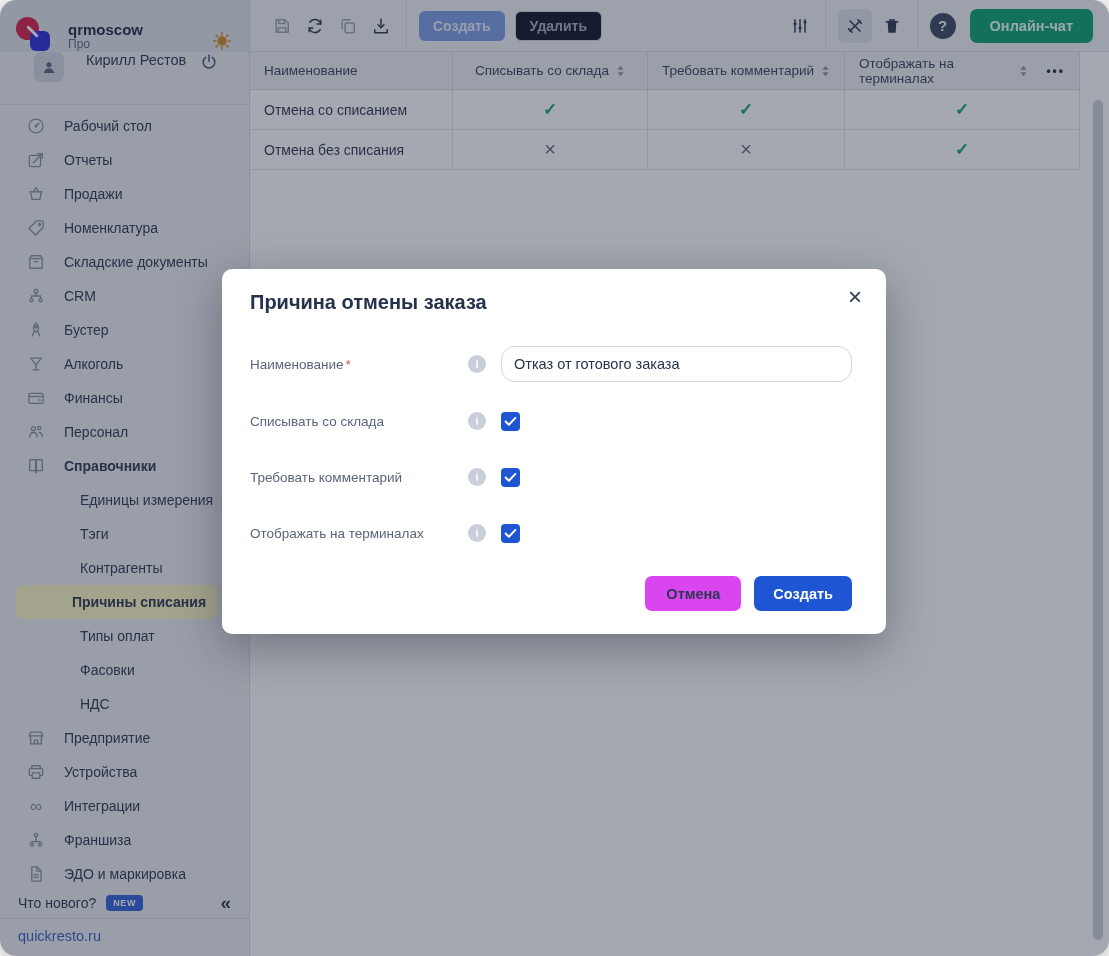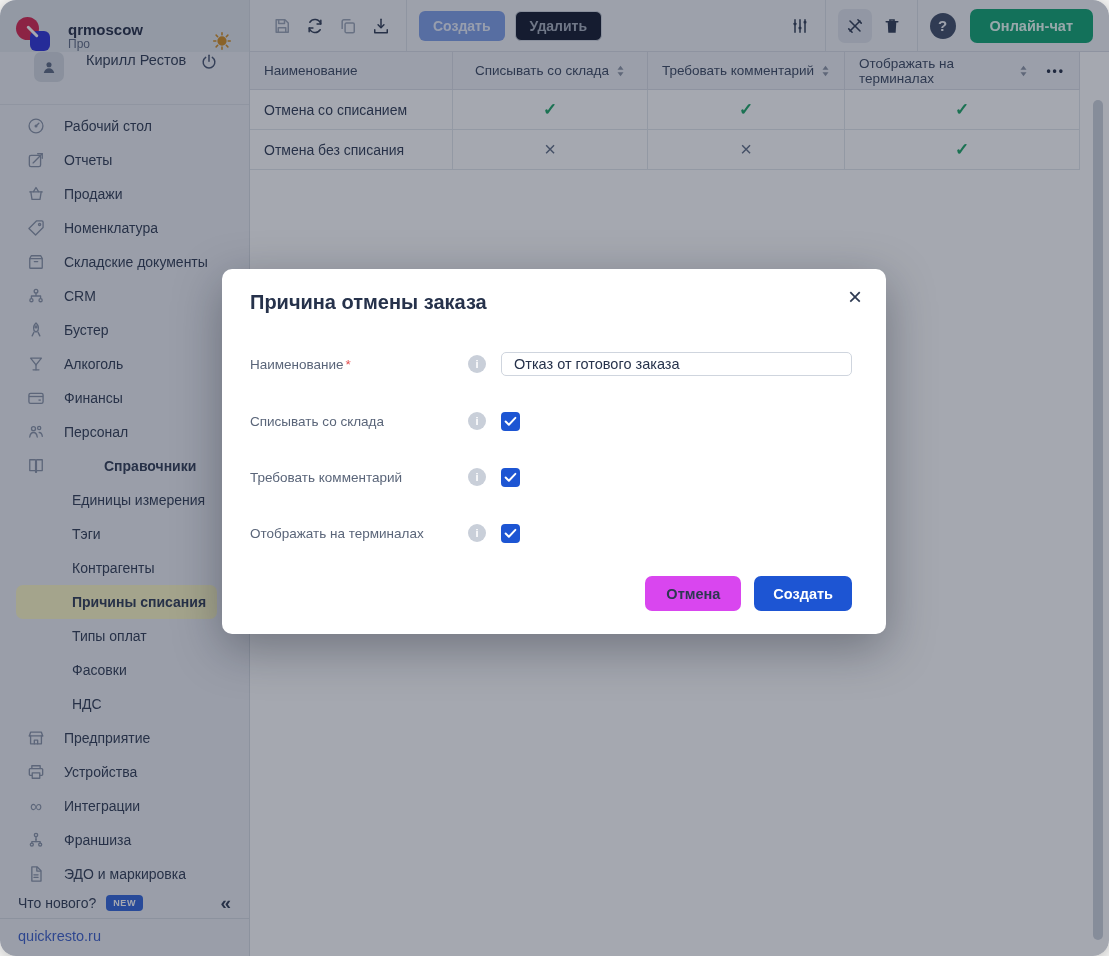--- a/index.html
+++ b/index.html
@@ -26,22 +26,22 @@
   .sun-icon { flex:none; width:22px; height:22px; color:#d28c1e; }
   .user-row { height:53px; flex:none; display:flex; padding:0 30px; border-bottom:1px solid #dce0e7; }
   .avatar { width:30px; height:30px; border-radius:7px; background:#d2d7df; display:flex; align-items:center; justify-content:center; margin:0 22px 0 4px; flex:none; }
   .user-name { flex:1; font-size:14.5px; color:#2e3a52; }
   .power-icon { width:20px; height:20px; color:#46536e; flex:none; }
   nav { flex:1; padding-top:4px; overflow:hidden; }
   .nav-item { height:34px; display:flex; align-items:center; padding-left:26px; font-size:14px; color:#2e3a52; cursor:pointer; }
   .nav-icon { width:20px; height:20px; margin-right:18px; color:#8792a6; flex:none; display:flex; align-items:center; justify-content:center; }
   .nav-icon svg { width:20px; height:20px; }
   .nav-icon .glyph { font-size:17px; line-height:1; }
-  .nav-item.child { padding-left:72px; }
-  .nav-item.bold { font-weight:700;gap:40px; }
+  .nav-item.child { padding-left:72px;margin-left:8px; }
+  .nav-item.bold { font-weight:700; }
   .nav-item.selected { background:#fef9c3; font-weight:700; border-radius:7px; margin:0 32px 0 16px; padding-left:56px; }
   .whats-new-row { height:30px; flex:none; display:flex; align-items:center; padding:0 18px; font-size:14px; color:#2e3a52; }
   .new-badge { margin-left:10px; background:#2f63d9; color:#fff; font-size:9px; font-weight:700; letter-spacing:.6px; padding:3px 7px; border-radius:4px; }
   .collapse-icon { margin-left:auto; font-size:19px; font-weight:700; color:#2e3a52; cursor:pointer; }
   .site-row { height:34px; flex:none; border-top:1px solid #d6dae1; display:flex; align-items:center; padding:0 18px; margin-bottom:4px; }
   .site-row a { font-size:14.5px; color:#3a5dc9; text-decoration:none; cursor:pointer; }
   
   .main { position:absolute; left:250px; right:0; top:0; bottom:0; background:#fff; }
   .toolbar { height:52px; background:#f2f4f7; border-bottom:1px solid #d9dde4; display:flex; align-items:center; padding-left:22px; }
   .tb-icon { width:20px; height:20px; margin-right:13px; color:#2e3a52; flex:none; cursor:pointer; }
@@ -75,21 +75,21 @@
     position:absolute; left:222px; top:269px; width:664px; height:365px;
     background:#fff; border-radius:10px; z-index:100;
     box-shadow:0 14px 48px rgba(15,20,35,.35);
   }
   .modal-title { position:absolute; left:28px; top:22px; font-size:20px; font-weight:700; color:#26324b; }
   .modal-close { position:absolute; right:24px; top:16px; font-size:24px; color:#2e3a52; cursor:pointer; line-height:1; }
   .m-row { position:absolute; left:28px; right:34px; display:flex; align-items:center; }
   .m-label { width:218px; flex:none; font-size:13.5px; color:#5a6579; }
   .req { color:#e24c4c; margin-left:2px; }
   .info-icon { width:18px; height:18px; flex:none; border-radius:50%; background:#c9cfd9; color:#fff; font-size:11px; font-weight:700; display:flex; align-items:center; justify-content:center; margin-right:15px; }
-  .m-input { flex:1; height:24px; border:1.5px solid #cfd5de; border-radius:5px; padding:0 12px; font-family:inherit; font-size:14.5px; color:#26324b; background:#fff; outline:none; }
+  .m-input { flex:1; height:36px; border:1.5px solid #cfd5de; border-radius:14px; padding:0 12px; font-family:inherit; font-size:14.5px; color:#26324b; background:#fff; outline:none; }
   .checkbox { width:19px; height:19px; border-radius:4px; background:#1d55d3; display:flex; align-items:center; justify-content:center; cursor:pointer; }
   .modal-footer { position:absolute; right:34px; bottom:23px; display:flex; gap:13px; }
   .btn-cancel { background:#d946ef; color:#2c3850; height:35px; padding:0 21px; border-radius:7px; font-size:14.5px; }
   .btn-submit { background:#1d55d3; color:#fff; height:35px; padding:0 19px; border-radius:7px; font-size:14.5px; }
   svg { display:block; }
 </style>
 </head>
 <body>
 
 <div class="window">

